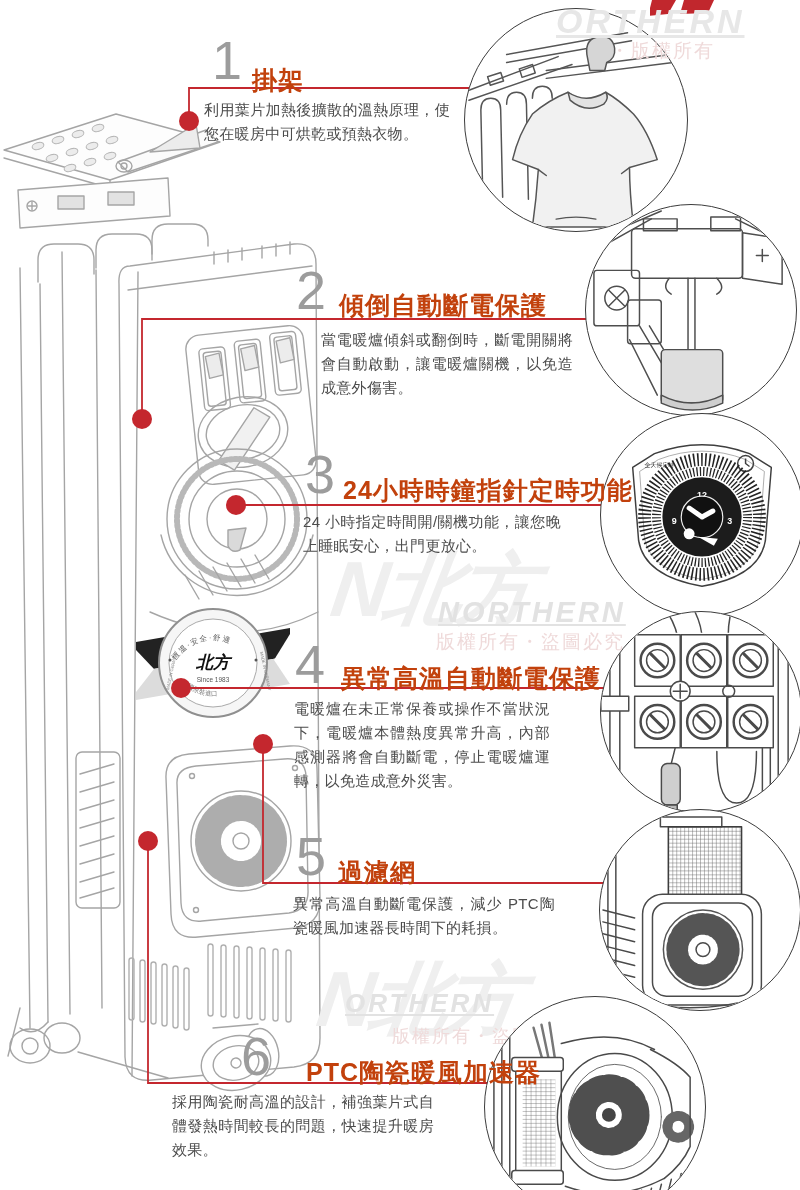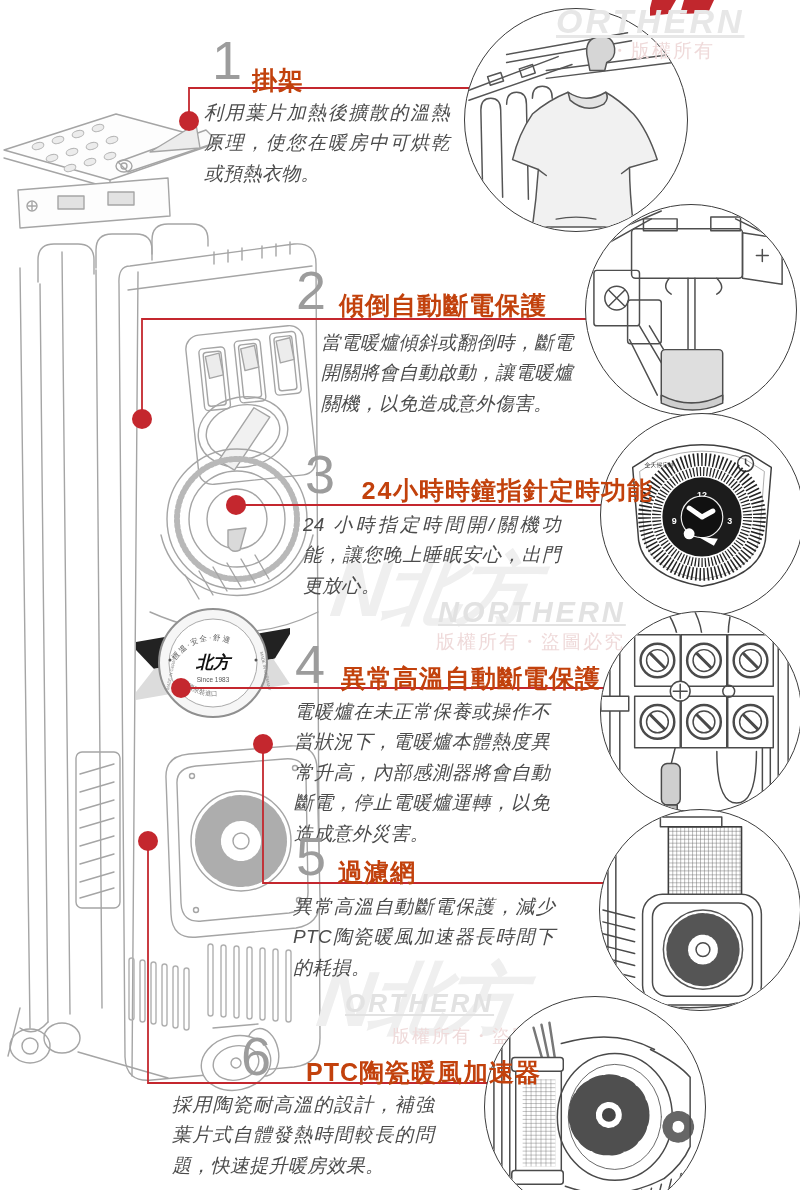--- a/index.html
+++ b/index.html
@@ -13,21 +13,21 @@
   .z-circle{z-index:3;}   
   .z-wm-high{z-index:4;}  
   .z-text{z-index:5;}     
   
   .detail-circle{position:absolute;border:1.7px solid #3c3c3c;border-radius:50%;
                  background:#fff;overflow:hidden;box-sizing:border-box;}
   .detail-circle svg{width:100%;height:100%;}
   
   .num{position:absolute;font-size:54px;font-weight:400;color:#9c9c9c;line-height:.92;}
   .title{position:absolute;font-size:25px;font-weight:700;color:#c2410c;letter-spacing:1px;white-space:nowrap;}
-  .body{position:absolute;font-size:19px;color:#4c4c4c;line-height:1.6;letter-spacing:.3px;text-align:justify;font-style:italic;}
+  .body{position:absolute;font-size:15px;color:#4c4c4c;line-height:1.6;letter-spacing:.3px;text-align:justify;}
   
   .wm{position:absolute;white-space:nowrap;font-style:italic;font-weight:700;}
   .wm-mark{font-size:78px;color:#efefef;letter-spacing:-4px;transform:skewX(-8deg);}
   .wm-brand{font-size:29px;color:#e2e2e2;letter-spacing:3px;text-decoration:underline;}
   .wm-notice{font-size:19px;color:#efdada;font-style:normal;font-weight:400;letter-spacing:2px;}
 </style>
 </head>
 <body>
 
 <div id="canvas">
@@ -368,21 +368,21 @@
   </div>
 
   <div>
     <div class="num z-text abs" style="left:296px;top:266px;">2</div>
     <div class="title z-text abs" style="left:339px;top:289px;">傾倒自動斷電保護</div>
     <div class="body z-text abs" style="left:321px;top:328px;width:252px;">當電暖爐傾斜或翻倒時，斷電開關將會自動啟動，讓電暖爐關機，以免造成意外傷害。</div>
   </div>
 
   <div>
     <div class="num z-text abs" style="left:305px;top:450px;">3</div>
-    <div class="title z-text abs" style="left:361px;top:474px;font-family:Liberation Mono, monospace;">24小時時鐘指針定時功能</div>
+    <div class="title z-text abs" style="left:343px;top:474px;">24小時時鐘指針定時功能</div>
     <div class="body z-text abs" style="left:303px;top:510px;width:258px;">24 小時指定時間開/關機功能，讓您晚上睡眠安心，出門更放心。</div>
   </div>
 
   <div>
     <div class="num z-text abs" style="left:295px;top:640px;">4</div>
     <div class="title z-text abs" style="left:341px;top:662px;">異常高溫自動斷電保護</div>
     <div class="body z-text abs" style="left:294px;top:697px;width:256px;">電暖爐在未正常保養或操作不當狀況下，電暖爐本體熱度異常升高，內部感測器將會自動斷電，停止電暖爐運轉，以免造成意外災害。</div>
   </div>
 
   <div>

